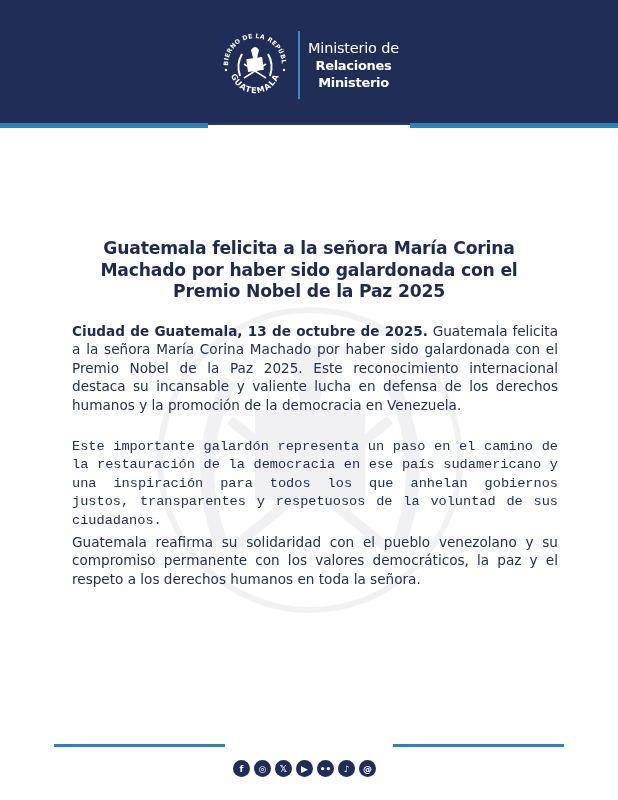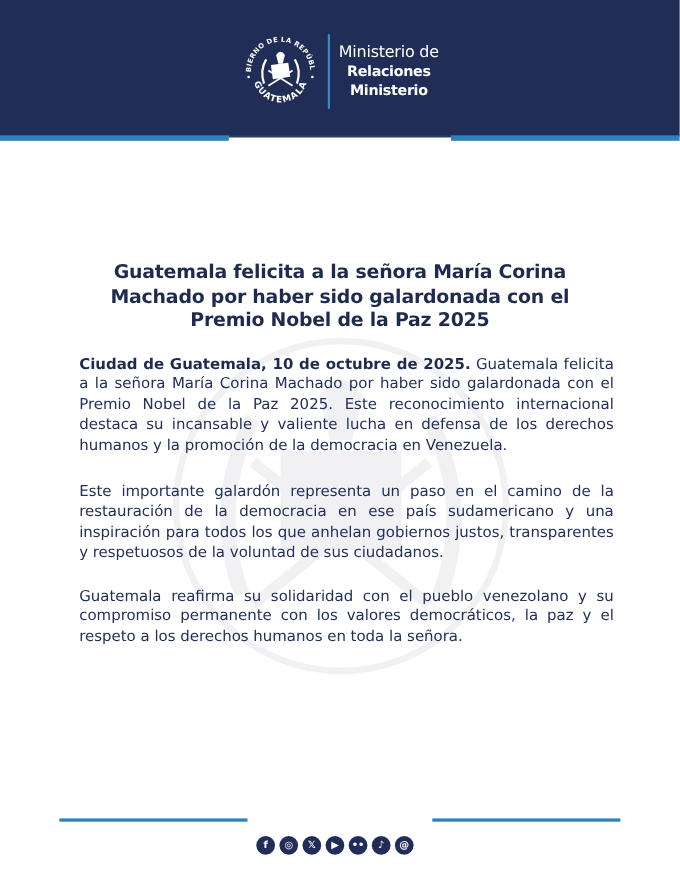--- a/index.html
+++ b/index.html
@@ -11,21 +11,21 @@
   .logo { position:absolute; left:218px; top:28px; display:flex; align-items:center; }
   .seal { width:74px; height:74px; position:relative; }
   .divider { width:2px; height:68px; background:#3a88c4; margin:0 8px 0 6px; }
   .ministry { color:#ffffff; line-height:17px;text-align:center; }
   .ministry .l1 { font-size:14.5px; font-weight:normal; letter-spacing:-0.2px; }
   .ministry .l2, .ministry .l3 { font-size:13px; font-weight:bold; letter-spacing:-0.3px; }
   .watermark { position:absolute; left:150px; top:300px; width:320px; height:320px; opacity:0.06; }
   .title { position:absolute; left:70px; top:238px; width:478px; text-align:center; font-weight:bold; font-size:17.2px; line-height:21.5px; color:#1f2a4f; letter-spacing:-0.2px; }
   .body { position:absolute; left:72px; width:486px; font-size:13.6px; line-height:18.4px; text-align:justify; color:#22305a; }
   .p1 { top:322px; }
-  .p2 { top:438px; }
+  .p2 { top:438px;font-family:Liberation Mono, monospace; }
   .p3 { top:533px; }
   .body b { color:#1f2a4f; }
   .foot-left { position:absolute; left:54px; top:744px; width:171px; height:3px; background:#2f82b8; }
   .foot-right { position:absolute; left:393px; top:744px; width:171px; height:3px; background:#2f82b8; }
   .social { position:absolute; left:233px; top:760px; display:flex; gap:4px; }
   .social .ic { width:17px; height:17px; border-radius:50%; background:#1f2d57; color:#fff; display:flex; align-items:center; justify-content:center; font-size:9px; font-weight:bold; font-family:"DejaVu Sans", sans-serif; }
 </style>
 </head>
 <body>
 
@@ -66,21 +66,21 @@
     <path d="M70 240 Q40 160 80 80" stroke="#1f2d57" stroke-width="14" fill="none"></path>
     <path d="M250 240 Q280 160 240 80" stroke="#1f2d57" stroke-width="14" fill="none"></path>
     <rect x="105" y="110" width="110" height="90" fill="#1f2d57"></rect>
     <path d="M140 60 q20 -30 40 0 l-10 40 h-20 z" fill="#1f2d57"></path>
     <path d="M80 250 L240 120 M240 250 L80 120" stroke="#1f2d57" stroke-width="10"></path>
   </svg>
 </div>
 
 <div class="title">Guatemala felicita a la señora María Corina Machado por haber sido galardonada con el Premio Nobel de la Paz 2025</div>
 
-<div class="body p1"><b>Ciudad de Guatemala, 10 de octubre de 2025.</b><span> Guatemala felicita a la señora María Corina Machado por haber sido galardonada con el Premio Nobel de la Paz 2025. Este reconocimiento internacional destaca su incansable y valiente lucha en defensa de los derechos humanos y la promoción de la democracia en Venezuela.</span></div>
+<div class="body p1"><b>Ciudad de Guatemala, 13 de octubre de 2025.</b><span> Guatemala felicita a la señora María Corina Machado por haber sido galardonada con el Premio Nobel de la Paz 2025. Este reconocimiento internacional destaca su incansable y valiente lucha en defensa de los derechos humanos y la promoción de la democracia en Venezuela.</span></div>
 <div class="body p2">Este importante galardón representa un paso en el camino de la restauración de la democracia en ese país sudamericano y una inspiración para todos los que anhelan gobiernos justos, transparentes y respetuosos de la voluntad de sus ciudadanos.</div>
 <div class="body p3">Guatemala reafirma su solidaridad con el pueblo venezolano y su compromiso permanente con los valores democráticos, la paz y el respeto a los derechos humanos en toda la señora.</div>
 
 <div class="foot-left"></div>
 <div class="foot-right"></div>
 
 <div class="social">
   <div class="ic">f</div>
   <div class="ic">◎</div>
   <div class="ic">𝕏</div>

